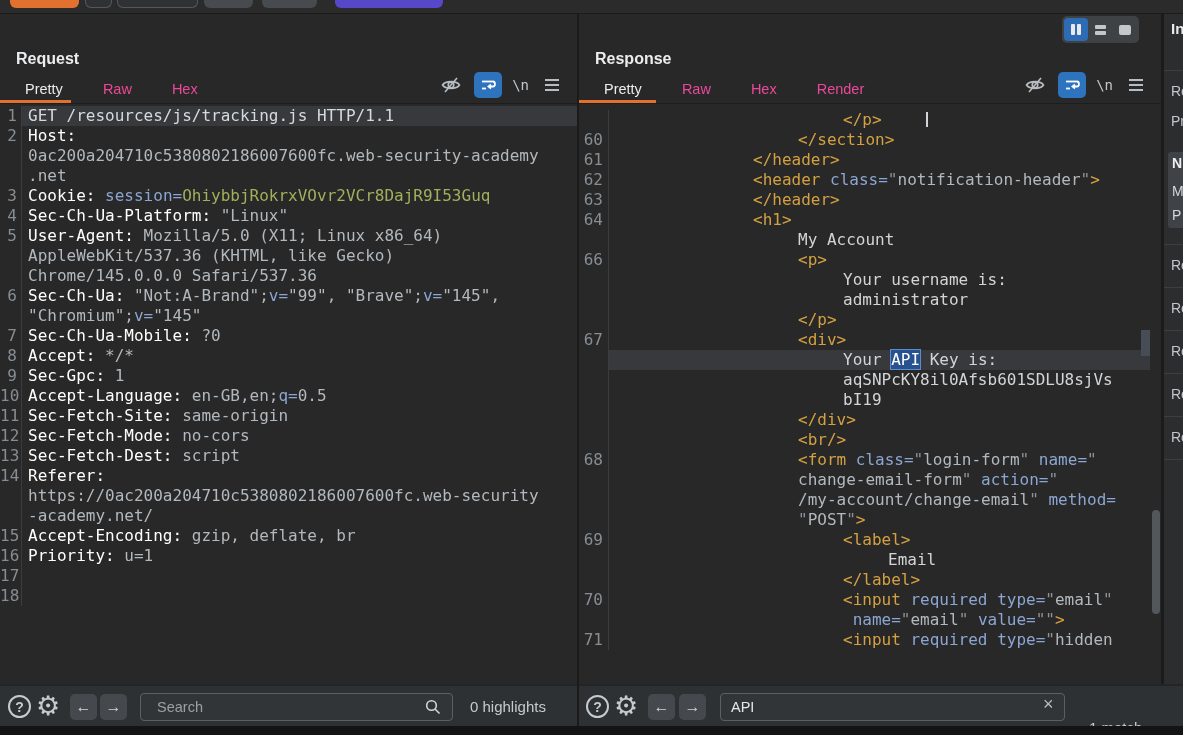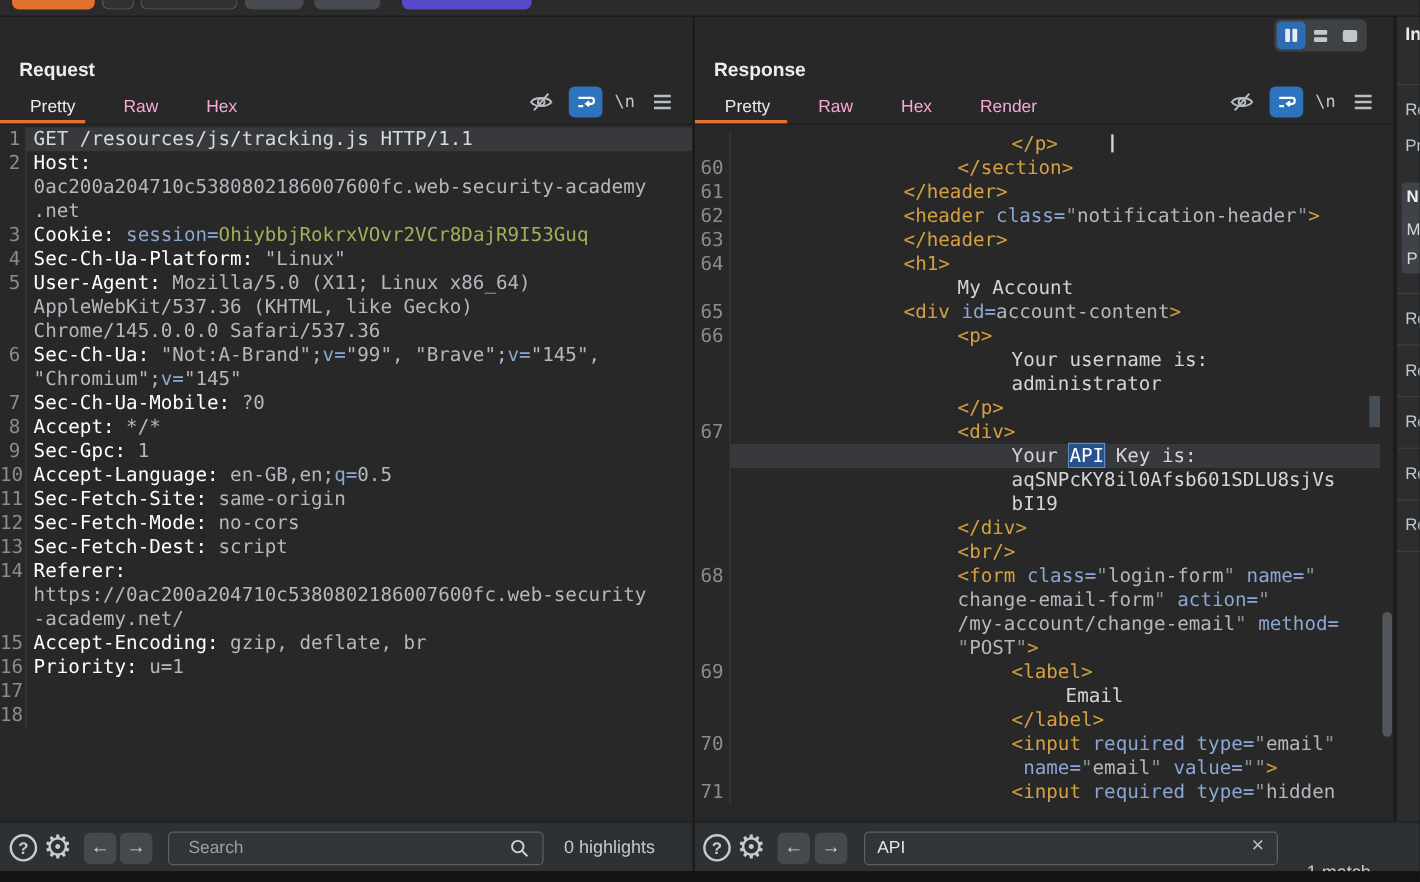--- a/index.html
+++ b/index.html
@@ -10,21 +10,21 @@
   #topstrip { position:absolute; left:0; top:0; width:1183px; height:13px; background:#2b2b2b; }
   .tsb { position:absolute; top:0; height:8px; border-radius:0 0 6px 6px; }
 
   
   .panel { position:absolute; top:14px; height:670px; background:#282828; overflow:hidden; }
   #panel-req { left:0; width:577px; }
   #panel-resp { left:579px; width:582px; }
   .ptitle { position:absolute; left:16px; top:36px; font-size:16px; font-weight:bold; color:#ecedef; }
   .tabsrow { position:absolute; left:0; top:62px; height:26px; display:flex; align-items:center;
              padding-left:13px; gap:40px;margin-left:12px; }
-  .tab { font-size:14.5px; color:#f9a8d4; cursor:default; }
+  .tab { font-size:14.5px; color:#ec4899; cursor:default; }
   .tab.on { color:#e9ebed; }
   .underline { position:absolute; top:86px; height:3px; background:#e2702e; left:0; }
   .tabdiv { position:absolute; left:0; right:0; top:89px; height:1px; background:#1e1e1e; }
   .tbicons { position:absolute; top:58px; right:12px; height:26px; display:flex; align-items:center; gap:10px; }
   .icnbtn { width:26px; height:26px; display:flex; align-items:center; justify-content:center; border-radius:5px; }
   .icnbtn.blue { background:#2e73bd; width:28px; }
   .nl { font-family:"DejaVu Sans Mono", monospace; font-size:14px; color:#c3c8cd; }
 
   
   .editor { position:absolute; left:0; right:0; bottom:0; overflow:hidden;
@@ -200,21 +200,20 @@
   <div class="underline" style="width:77px;"></div>
   <div class="tabdiv"></div>
   <div class="editor" id="resp-editor">
       <div class="crow"><span class="gut"></span><span class="cl i3"><span class="sg-t">&lt;/p&gt;</span></span></div>
       <div class="crow"><span class="gut">60</span><span class="cl i2"><span class="sg-t">&lt;/section&gt;</span></span></div>
       <div class="crow"><span class="gut">61</span><span class="cl i1"><span class="sg-t">&lt;/header&gt;</span></span></div>
       <div class="crow"><span class="gut">62</span><span class="cl i1"><span class="sg-t">&lt;header </span><span class="sg-a">class=</span><span class="sg-q">"</span><span class="sg-v">notification-header</span><span class="sg-q">"</span><span class="sg-t">&gt;</span></span></div>
       <div class="crow"><span class="gut">63</span><span class="cl i1"><span class="sg-t">&lt;/header&gt;</span></span></div>
       <div class="crow"><span class="gut">64</span><span class="cl i1"><span class="sg-t">&lt;h1&gt;</span></span></div>
       <div class="crow"><span class="gut"></span><span class="cl i2"><span class="sg-x">My Account</span></span></div>
-      <div class="crow"><span class="gut">65</span><span class="cl i1"><span class="sg-t">&lt;div </span><span class="sg-a">id=</span><span class="sg-v">account-content</span><span class="sg-t">&gt;</span></span></div>
       <div class="crow"><span class="gut">66</span><span class="cl i2"><span class="sg-t">&lt;p&gt;</span></span></div>
       <div class="crow"><span class="gut"></span><span class="cl i3"><span class="sg-x">Your username is:</span></span></div>
       <div class="crow"><span class="gut"></span><span class="cl i3"><span class="sg-x">administrator</span></span></div>
       <div class="crow"><span class="gut"></span><span class="cl i2"><span class="sg-t">&lt;/p&gt;</span></span></div>
       <div class="crow"><span class="gut">67</span><span class="cl i2"><span class="sg-t">&lt;div&gt;</span></span></div>
       <div class="crow hl"><span class="gut"></span><span class="cl i3"><span class="sg-x">Your </span><span class="sg-m">API</span><span class="sg-x"> Key is:</span></span></div>
       <div class="crow"><span class="gut"></span><span class="cl i3"><span class="sg-x">aqSNPcKY8il0Afsb601SDLU8sjVs</span></span></div>
       <div class="crow"><span class="gut"></span><span class="cl i3"><span class="sg-x">bI19</span></span></div>
       <div class="crow"><span class="gut"></span><span class="cl i2"><span class="sg-t">&lt;/div&gt;</span></span></div>
       <div class="crow"><span class="gut"></span><span class="cl i2"><span class="sg-t">&lt;br/&gt;</span></span></div>

